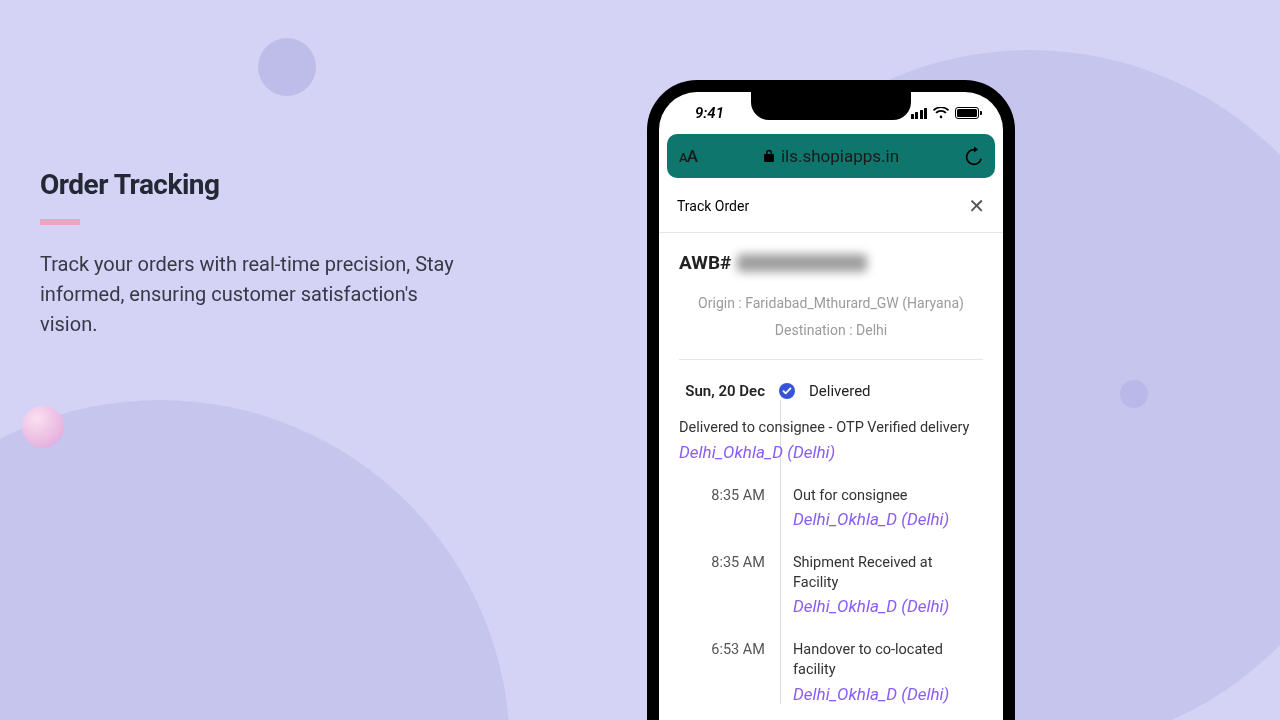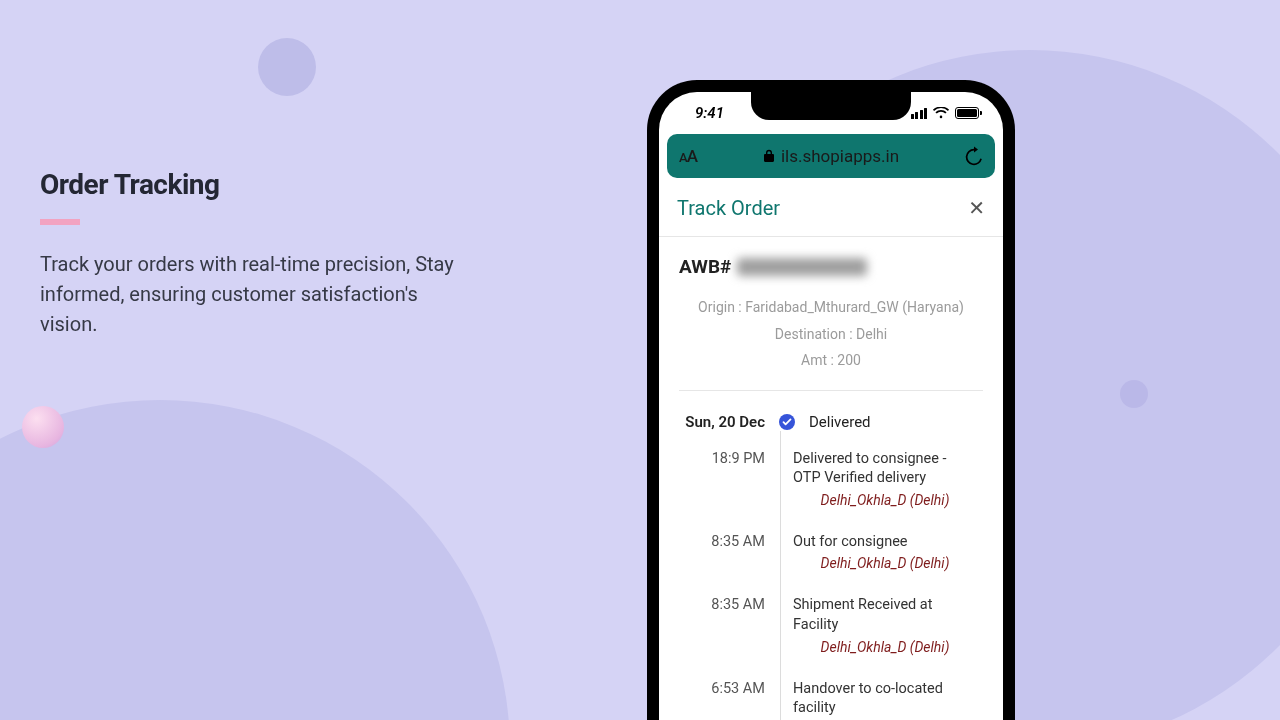--- a/index.html
+++ b/index.html
@@ -97,21 +97,21 @@
   .urlcenter { display:flex; align-items:center; gap:6px; font-weight:400; }
   .lock svg, .reload svg { display:block; }
   
   .track-header {
     display:flex;
     justify-content:space-between;
     align-items:center;
     padding: 18px 18px 16px;
     border-bottom: 1px solid #e6e6e6;
   }
-  .track-header .title { font-size: 20px; color: #0f766e; }
+  .track-header .title { font-size: 14px; color: #000000; }
   .close { font-size: 20px; color:#555; cursor:pointer; line-height:1; }
   
   .content { padding: 18px 20px 0; }
   .awb { font-size: 19px; font-weight: 700; color:#222; display:flex; align-items:center; gap:6px; }
   .awb .blur {
     display:inline-block;
     width: 130px; height: 18px;
     background: #9f9f9f;
     filter: blur(5px);
     border-radius: 4px;
@@ -153,21 +153,21 @@
   .etime {
     width: 86px;
     text-align:right;
     flex-shrink:0;
     font-size: 14.5px;
     color:#555;
     padding-top:1px;
   }
   .ebody { flex:1; padding-right:6px; }
   .etitle { font-size: 14.5px; color:#333; margin-bottom:4px; line-height:1.35; }
-  .eloc { font-size: 14px; color:#7f1d1d; font-style: italic; text-align: center; }
+  .eloc { font-size: 17px; color:#8b5cf6; font-style: italic; }
 </style>
 </head>
 <body>
 
 <div class="circle big-left"></div>
 <div class="circle big-right"></div>
 <div class="circle top"></div>
 <div class="circle left-pink"></div>
 <div class="circle small-right"></div>
 
@@ -226,40 +226,38 @@
     </div>
 
     <div class="content">
       <div class="awb">
         <span>AWB#</span>
         <span class="blur"></span>
       </div>
       <div class="meta">
         <div>Origin : Faridabad_Mthurard_GW (Haryana)</div>
         <div>Destination : Delhi</div>
-        <div>Amt : 200</div>
       </div>
       <div class="divider"></div>
 
       <div class="timeline">
         <div class="dayrow">
           <div class="daycol">Sun, 20 Dec</div>
           <div class="dot">
             <svg width="10" height="10" viewBox="0 0 10 10">
                 <path d="M1.5 5.2l2.1 2.1L8.5 2.4" stroke="#fff" stroke-width="1.8" fill="none" stroke-linecap="round" stroke-linejoin="round"></path>
               </svg>
           </div>
           <div class="daystatus">Delivered</div>
         </div>
 
         <div class="events">
           <div class="vline"></div>
 
           <div class="event">
-            <div class="etime">18:9 PM</div>
             <div class="ebody">
               <div class="etitle">Delivered to consignee - OTP Verified delivery</div>
               <div class="eloc">Delhi_Okhla_D (Delhi)</div>
             </div>
           </div>
           <div class="event">
             <div class="etime">8:35 AM</div>
             <div class="ebody">
               <div class="etitle">Out for consignee</div>
               <div class="eloc">Delhi_Okhla_D (Delhi)</div>

